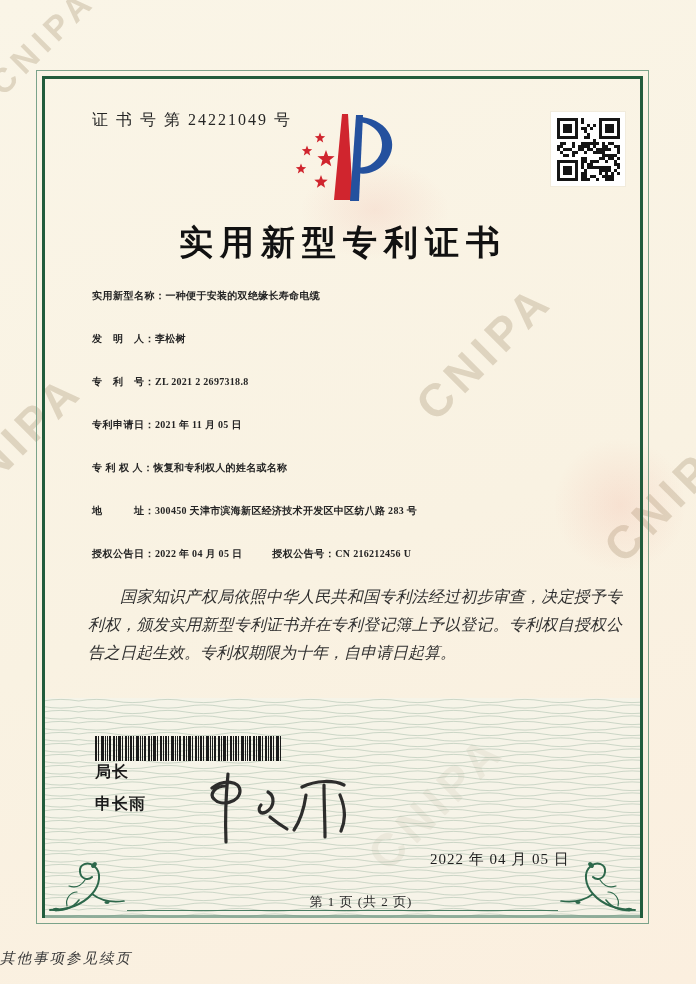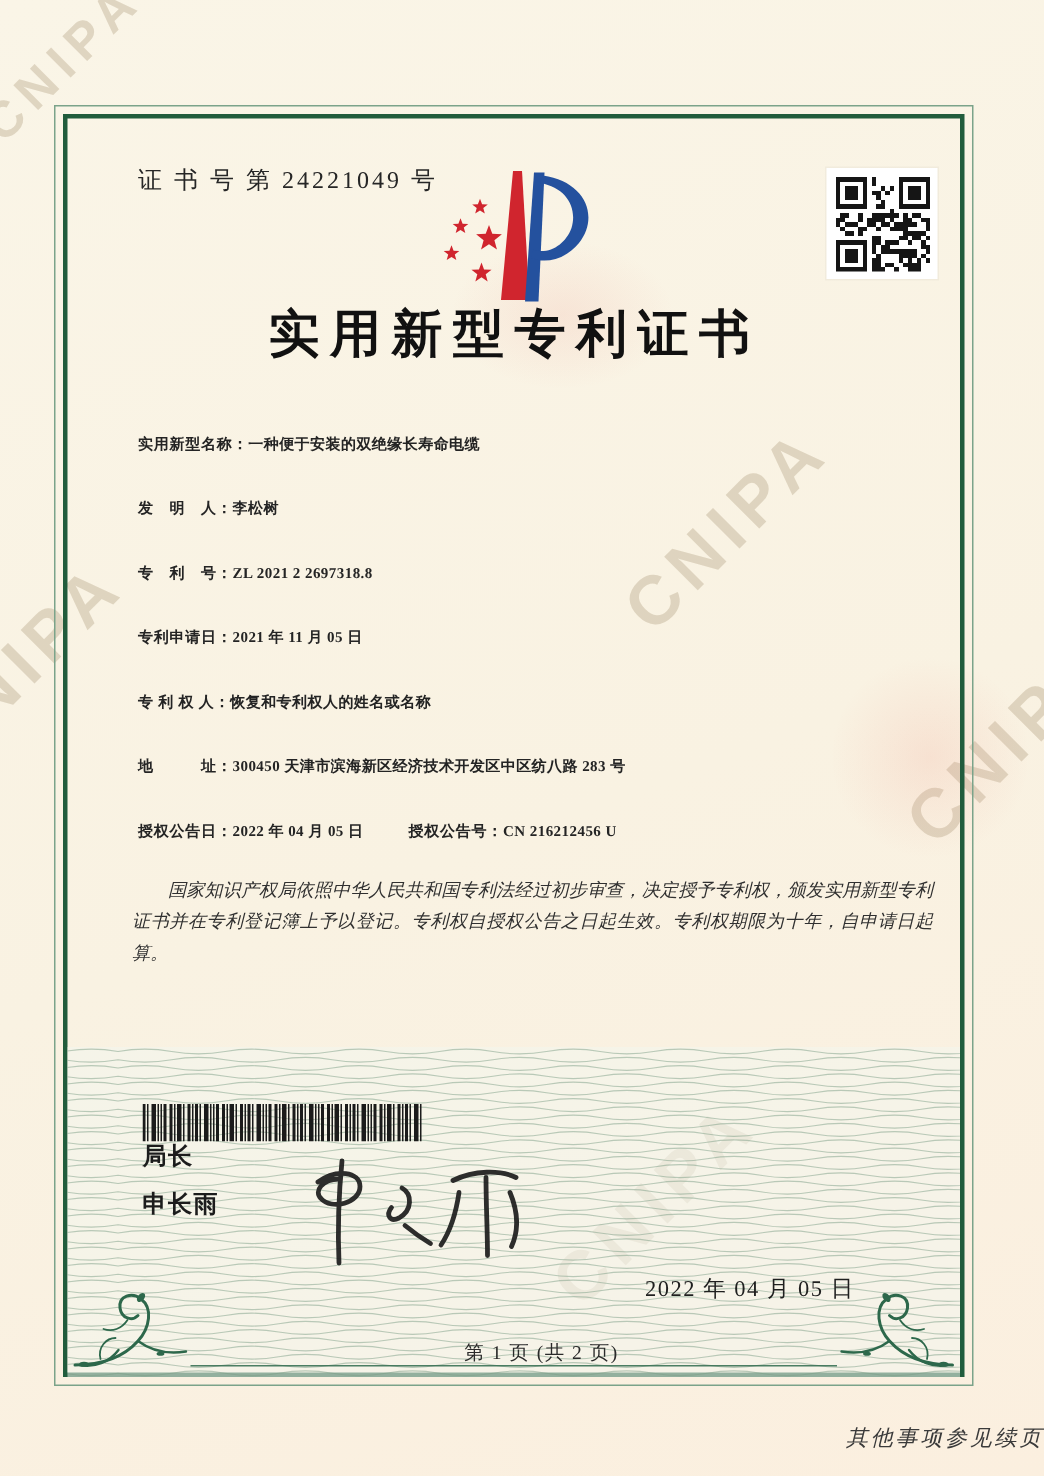--- a/index.html
+++ b/index.html
@@ -23,45 +23,45 @@
   .smudge{position:absolute;pointer-events:none;border-radius:50%;}
   .smudge1{left:300px;top:160px;width:150px;height:100px;background:radial-gradient(ellipse,rgba(230,120,110,.12),rgba(230,120,110,0) 70%);}
   .smudge2{left:555px;top:435px;width:130px;height:140px;background:radial-gradient(circle,rgba(236,140,124,.16),rgba(236,140,124,0) 70%);}
   
   .frame-outer{position:absolute;left:36px;right:47px;top:70px;bottom:60px;border:1px solid #7ba38a;}
   .frame-inner{position:absolute;left:42px;right:53px;top:76px;bottom:66px;border:3px solid #215c3c;}
   .cert-no{position:absolute;left:92px;top:110px;font-size:16px;letter-spacing:2px;color:#262626;}
   .qr{position:absolute;left:551px;top:112px;width:74px;height:74px;background:#fff;
       display:flex;align-items:center;justify-content:center;box-shadow:0 0 0 1px rgba(0,0,0,.03);}
   .logo{position:absolute;left:290px;top:110px;width:112px;height:98px;}
-  .title{position:absolute;left:0;right:10px;top:200px;text-align:center;
+  .title{position:absolute;left:0;right:10px;top:220px;text-align:center;
          font-size:34px;font-weight:700;letter-spacing:7px;color:#111;}
   .fields{position:absolute;left:92px;top:289px;right:56px;font-size:10px;color:#242424;font-weight:bold;}
   .frow{height:43px;white-space:nowrap;}
   .flabel{white-space:pre;letter-spacing:.5px;}
   .fvalue{letter-spacing:.3px;}
   .pair2{margin-left:30px;text-align:center;}
-  .body{position:absolute;left:88px;top:583px;width:534px;font-size:12px;line-height:1.76;
+  .body{position:absolute;left:88px;top:583px;width:534px;font-size:16px;line-height:1.76;
         text-align:justify;font-style:italic;color:#303030;}
   .body p{margin:0;text-indent:2em;}
   
   .panel{position:absolute;left:45px;right:56px;top:698px;bottom:66px;background:rgba(243,246,238,.55);}
   .panel svg.waves{position:absolute;left:0;top:0;width:100%;height:100%;}
   .fl{position:absolute;width:80px;height:66px;bottom:2px;}
   .fl-left{left:2px;}
   .fl-right{right:2px;transform:scaleX(-1);}
   .panel-rule{position:absolute;left:82px;right:82px;bottom:7px;height:1.5px;background:#2d684b;opacity:.85;}
   .barcode{position:absolute;left:95px;top:736px;width:190px;height:25px;}
   .signer{position:absolute;left:95px;top:756px;font-family:"Liberation Sans","DejaVu Sans",sans-serif;
           font-size:16px;font-weight:600;line-height:32px;color:#1c1c1c;letter-spacing:1px;}
   .signature{position:absolute;left:186px;top:764px;width:190px;height:88px;}
   .date{position:absolute;left:430px;top:850px;font-size:15px;letter-spacing:1px;color:#1f1f1f;}
   .pageno{position:absolute;left:0;right:10px;bottom:73px;text-align:center;font-size:13px;
           letter-spacing:1px;color:#2a2a2a;padding-left:36px;}
-  .footer-note{position:absolute;left:0;right:0;bottom:16px;text-align:right;font-style:italic;
+  .footer-note{position:absolute;left:0;right:0;bottom:16px;text-align:left;font-style:italic;
           font-size:14.5px;letter-spacing:2px;color:#3a3a3a;}
 </style>
 </head>
 <body>
 
 <div class="page">
 
   <div class="wm wm1">CNIPA</div>
   <div class="wm wm2">CNIPA</div>
   <div class="wm wm3">CNIPA</div>

